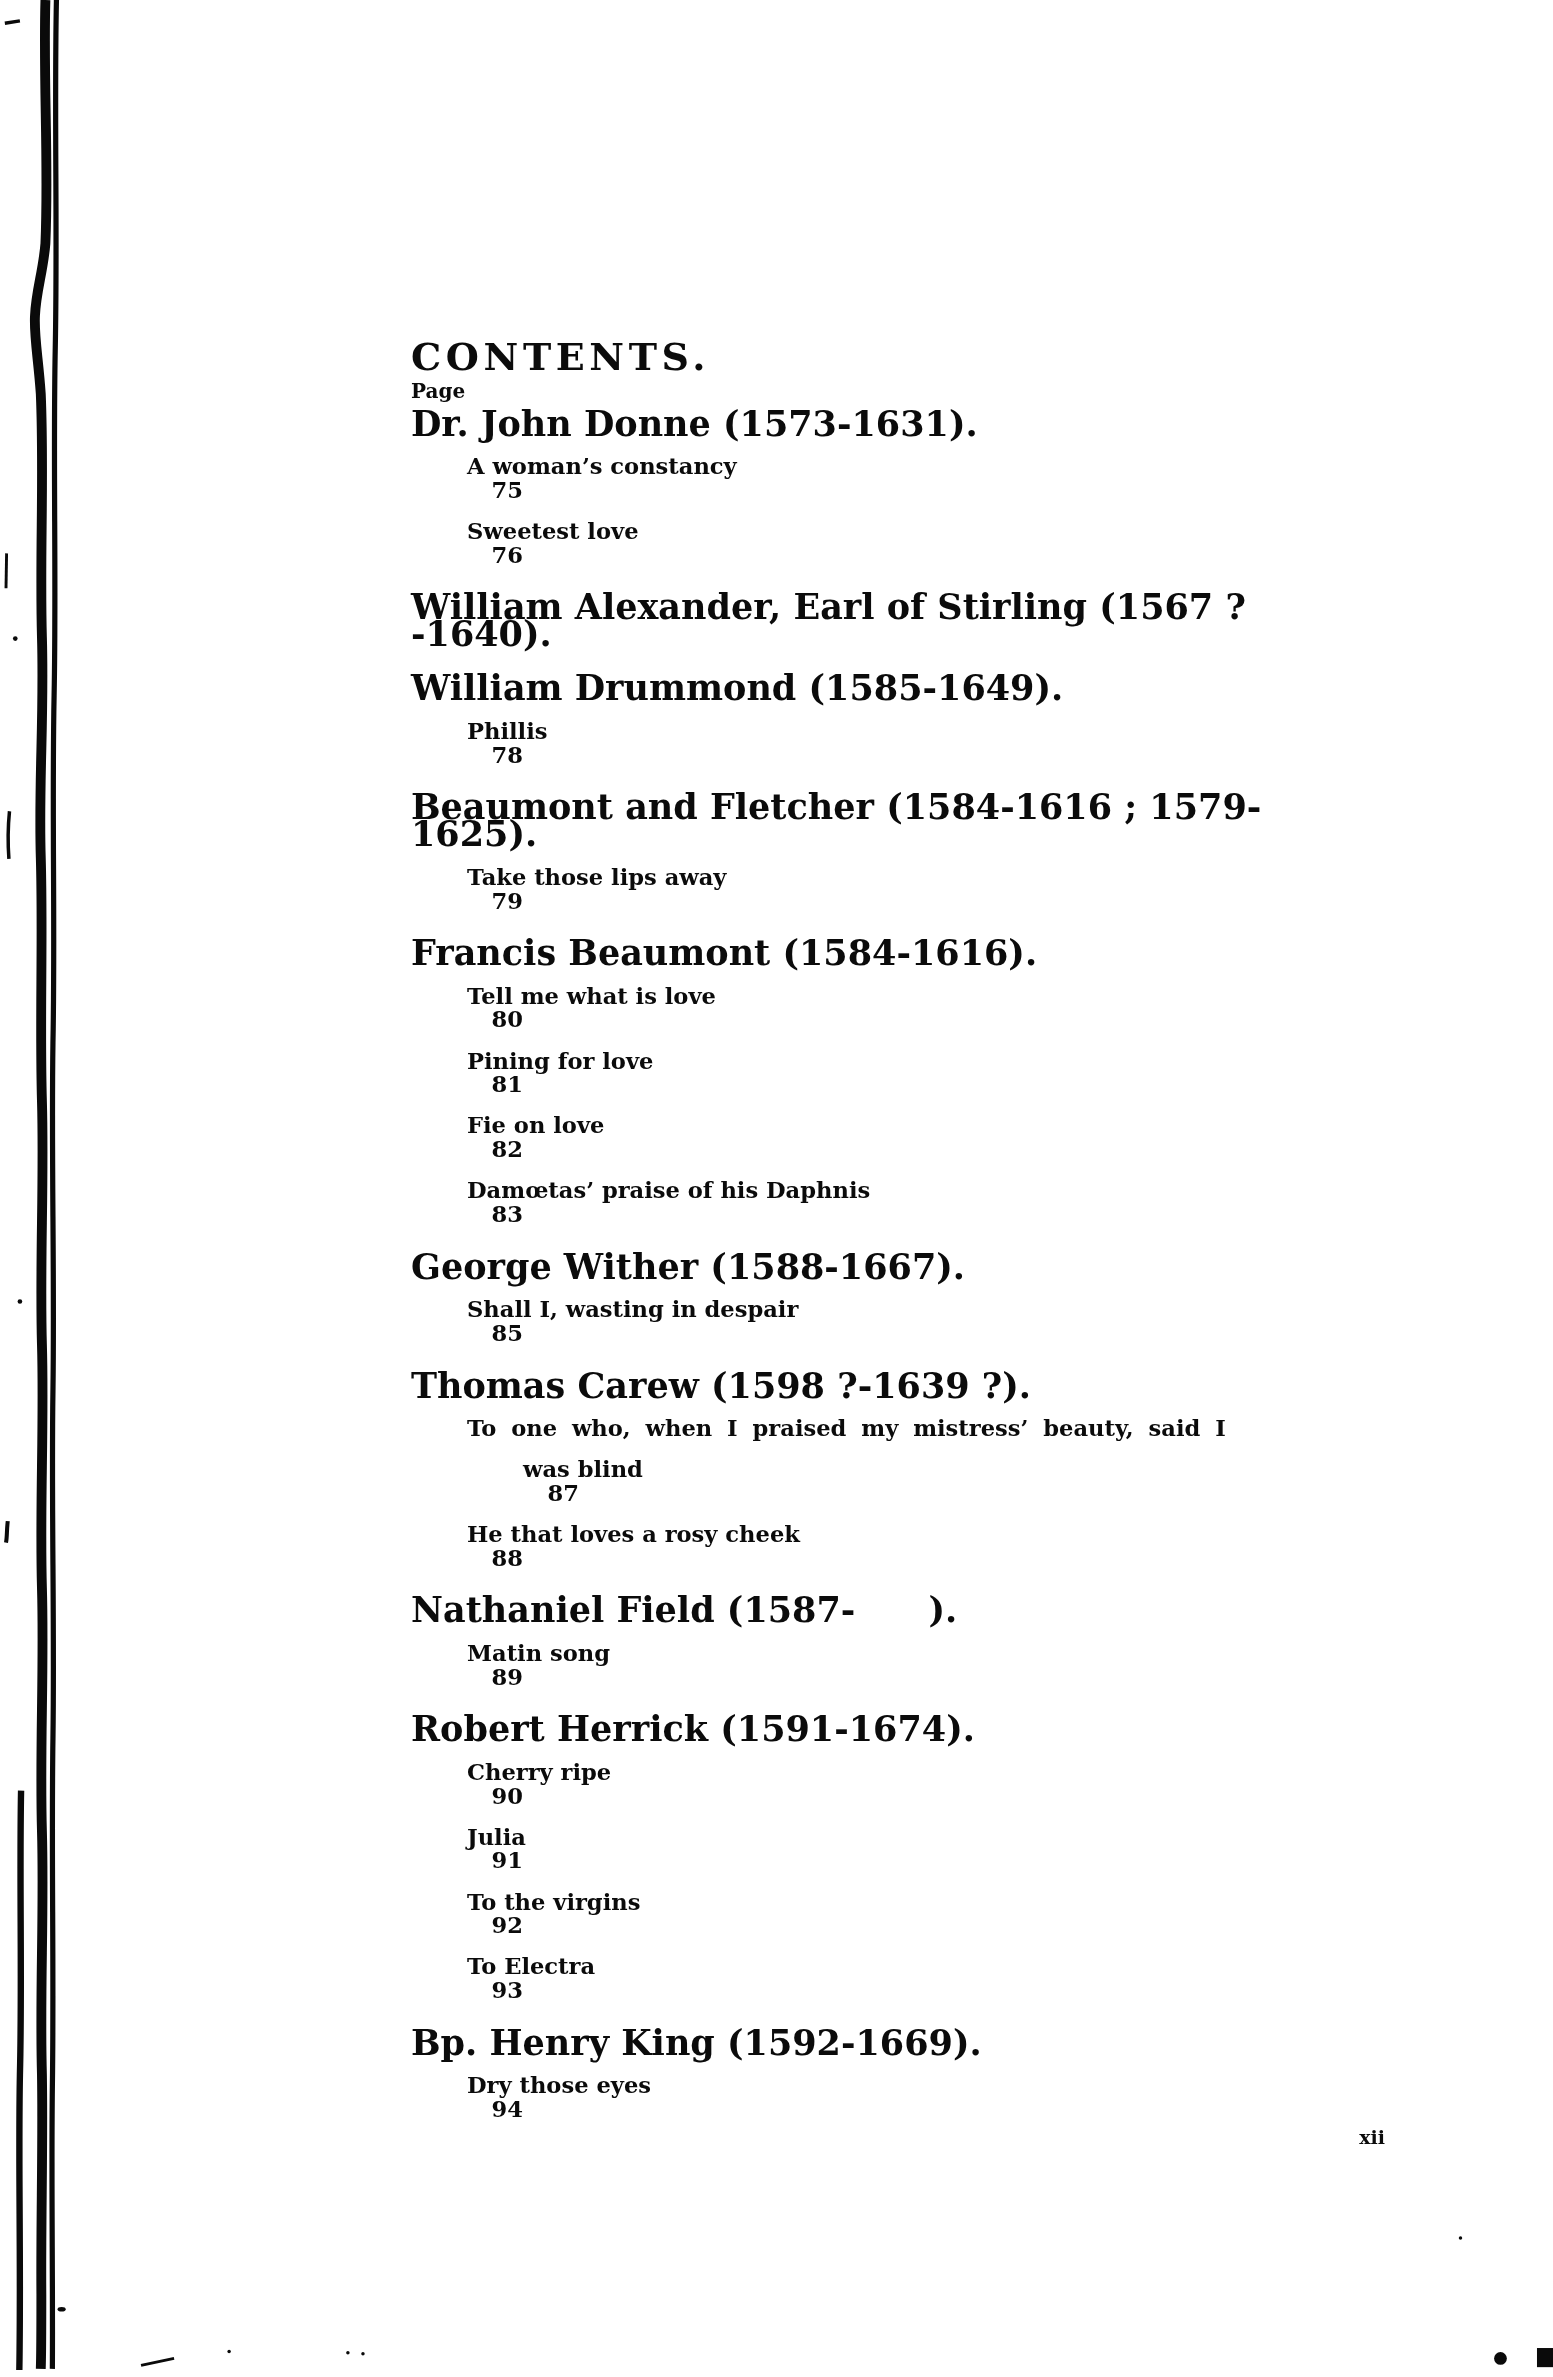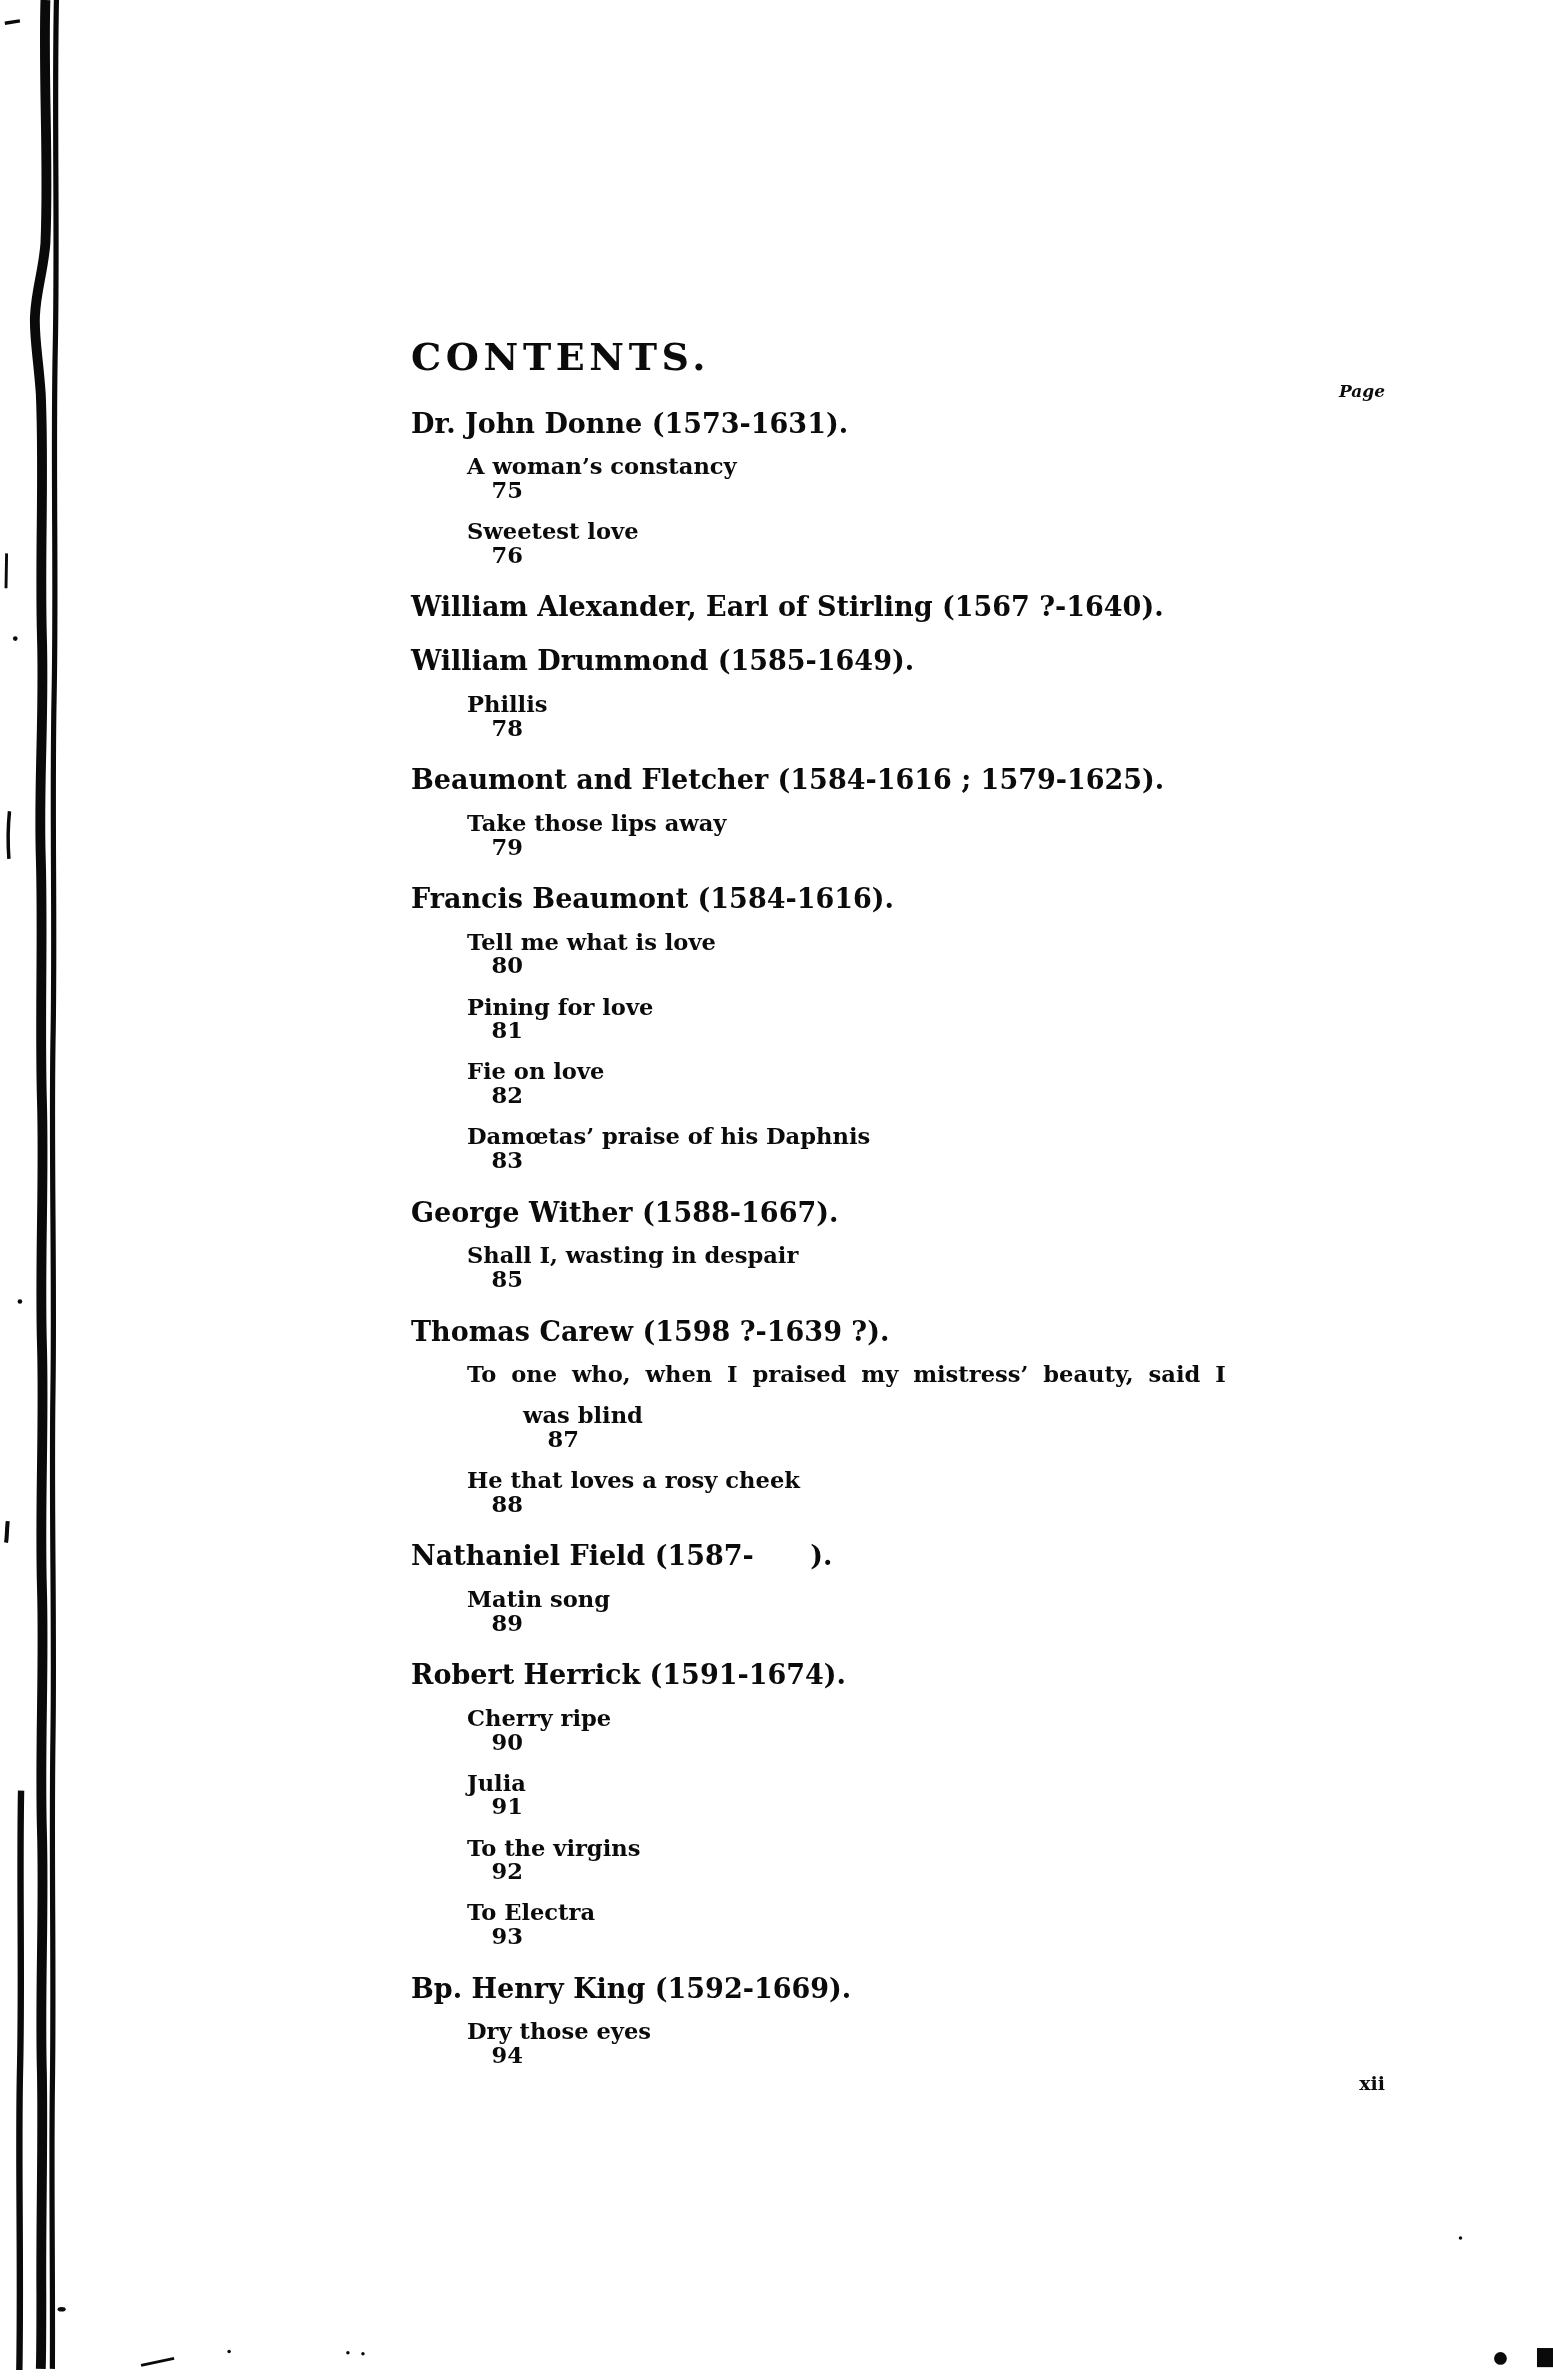--- a/index.html
+++ b/index.html
@@ -13,26 +13,25 @@
     color:#0b0b0b;
     font-weight:700;
   }
   .artifacts{position:absolute;left:0;top:0;pointer-events:none;}
   .content{position:absolute;left:411px;top:336px;width:974px;}
   .main-heading{
     font-size:38px;line-height:41px;margin:0;
     letter-spacing:4.6px;font-weight:700;
   }
   .page-label{
-    font-size:17px;line-height:20px;margin:4px 0 0 0;
-    text-align:right;
-    font-style:italic;
+    font-size:20px;line-height:20px;margin:4px 0 0 0;
+    text-align:left;
   }
   .author{
-    font-size:27px;line-height:27px;
+    font-size:35px;line-height:27px;
     margin:27px 0 0 0;font-weight:700;
   }
   .toc-section:first-child .author{margin-top:8.7px;}
   .author .it{font-style:italic;}
   .row{
     display:flex;align-items:baseline;
     font-size:22.6px;line-height:22.6px;
     margin-top:18.5px;padding-left:56px;flex-direction:column;
   }
   .row.pre{word-spacing:7px;}

